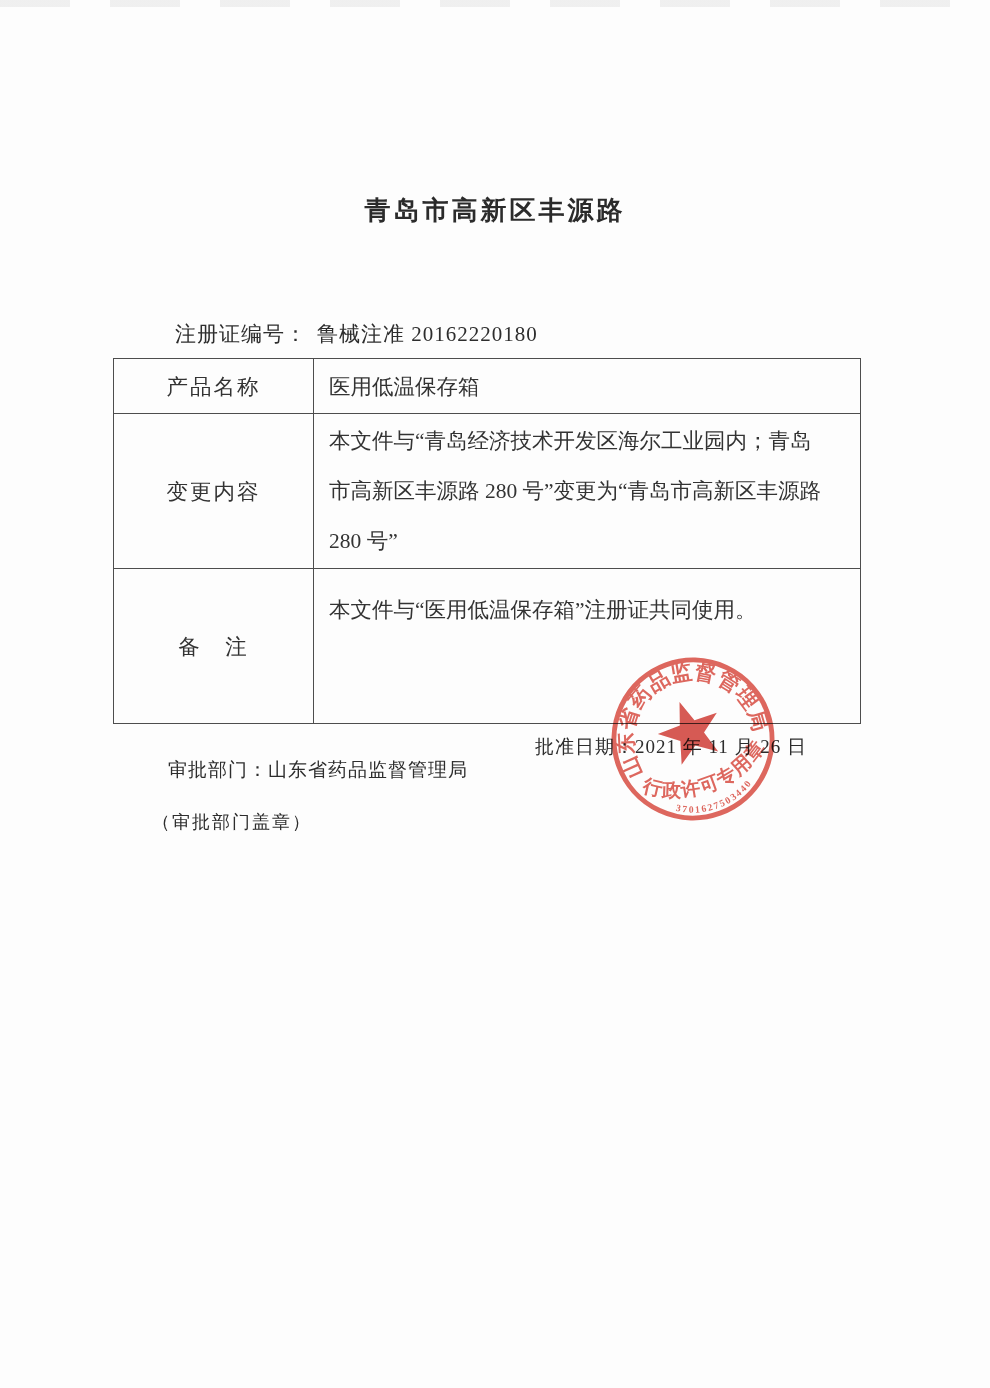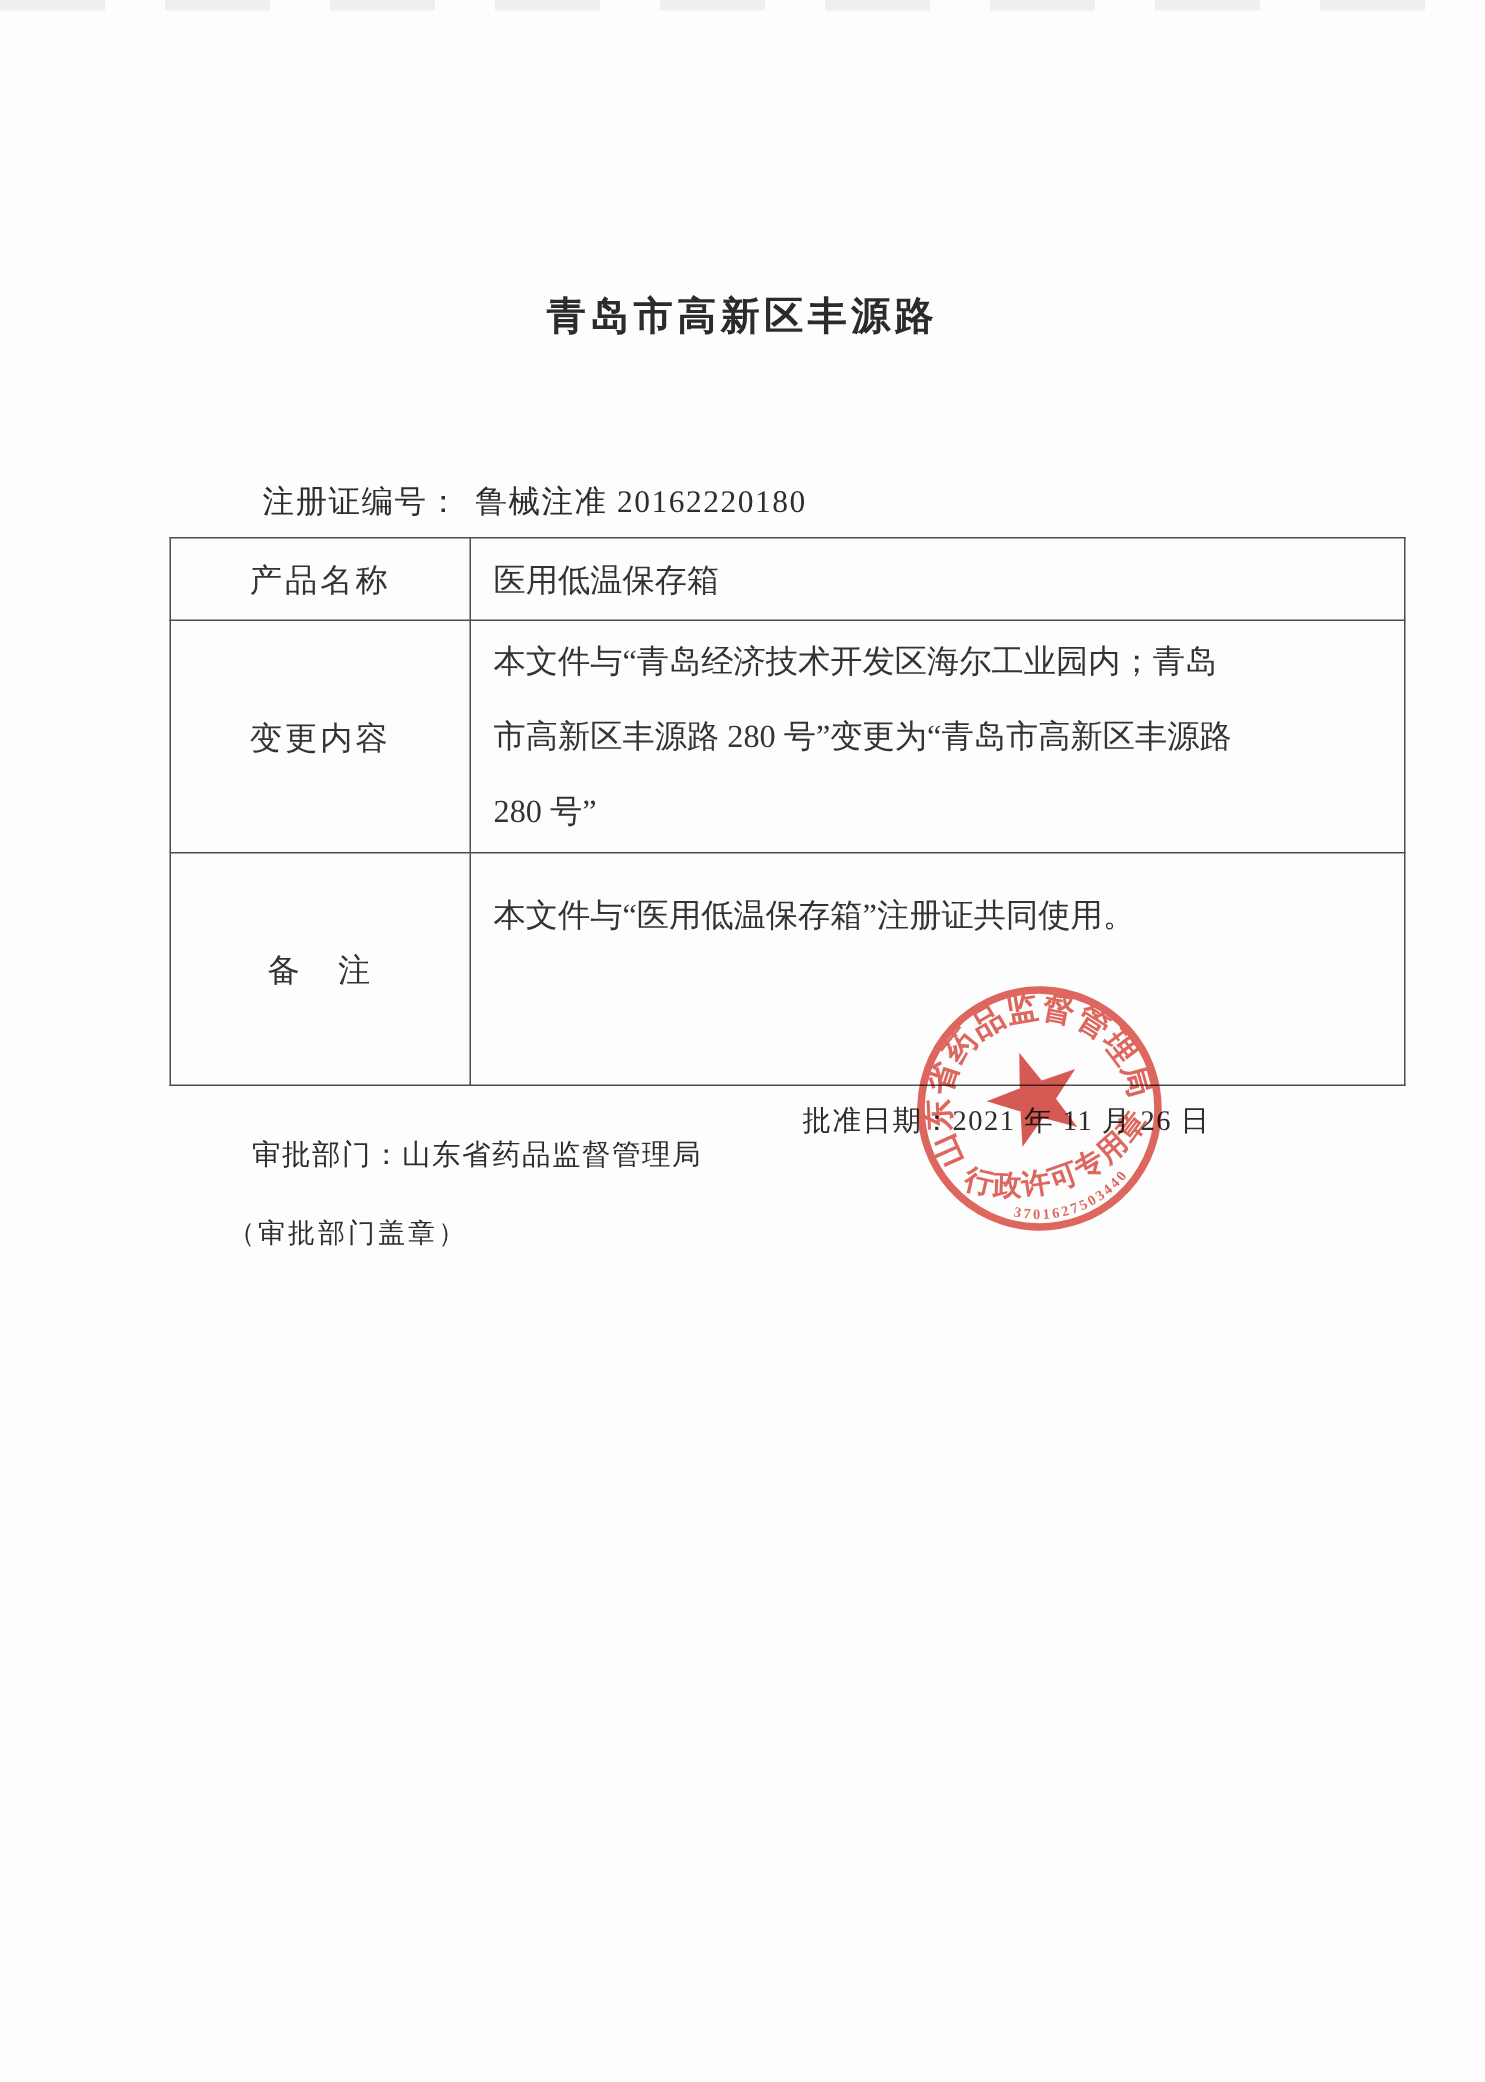--- a/index.html
+++ b/index.html
@@ -24,21 +24,21 @@
   }
   .title-line.l1 { top: 150px; font-size: 25px; }
   .title-line.l2 { top: 193px; font-size: 26px; }
   .reg-line {
     position: absolute; top: 320px; left: 175px;
     font-size: 21px; letter-spacing: 1px; white-space: nowrap;
   }
   .reg-line .reg-value { margin-left: 10px; }
   table.doc-table {
     position: absolute; top: 358px; left: 113px;
-    width: 824px; border-collapse: collapse;
+    width: 748px; border-collapse: collapse;
     table-layout: fixed;
     border-radius: 16px;
   }
   table.doc-table td {
     border: 1.6px solid #4d4d4d;
     font-size: 21.5px;
     color: #333;
   }
   td.label-cell {
     width: 197px; text-align: center; vertical-align: middle;

